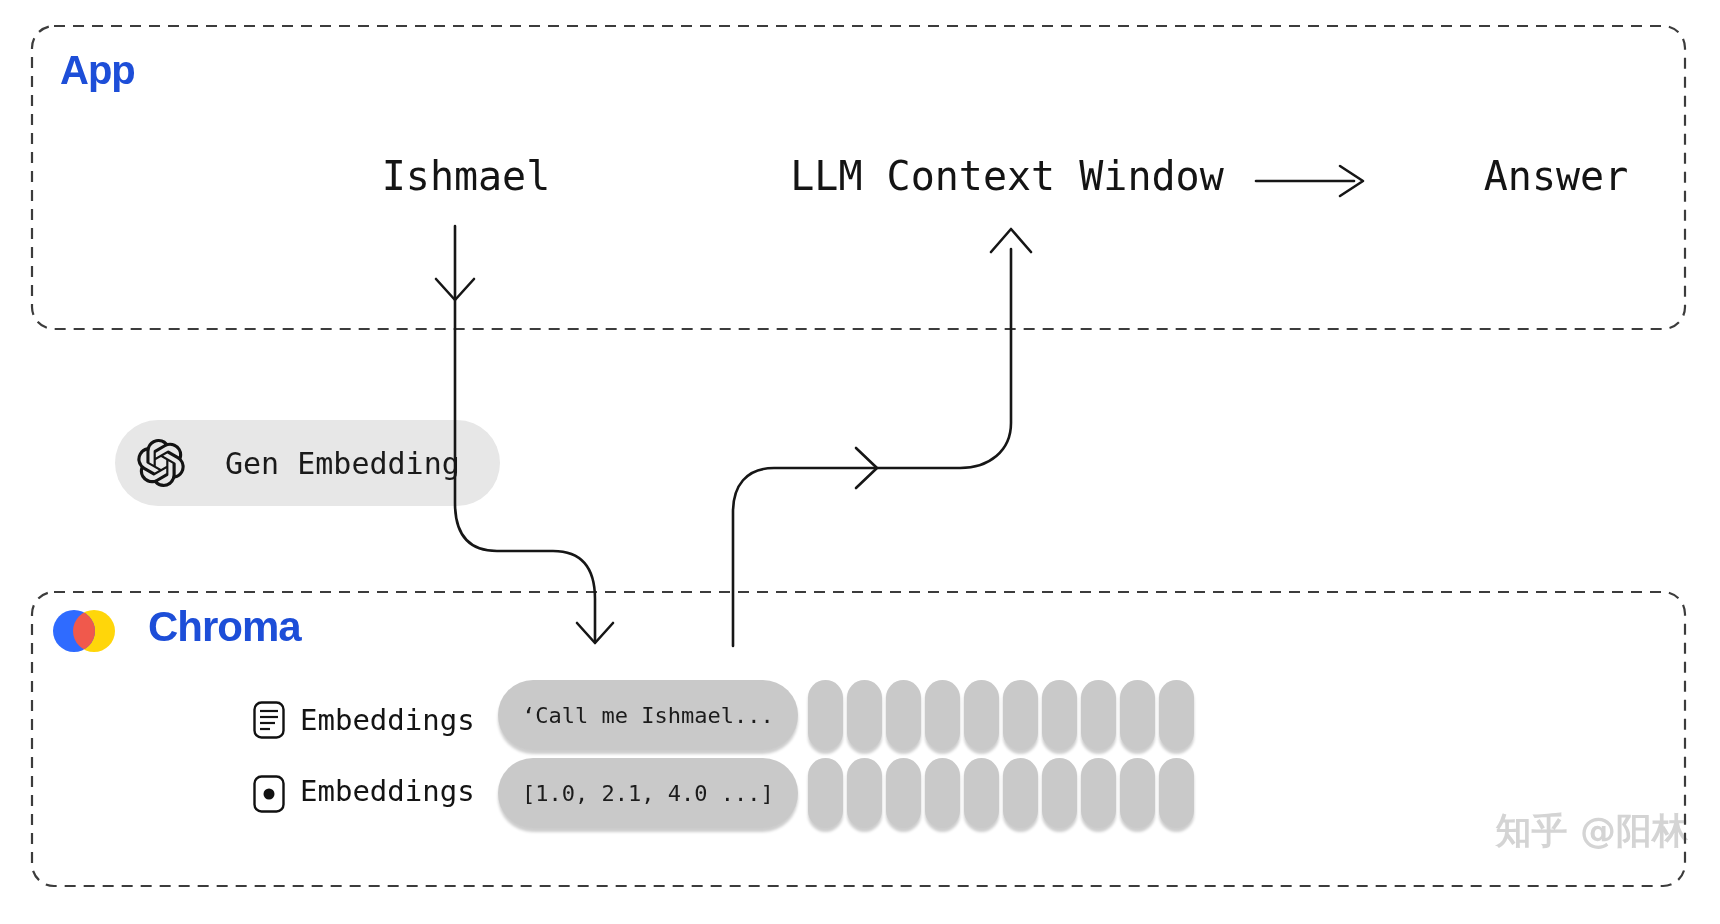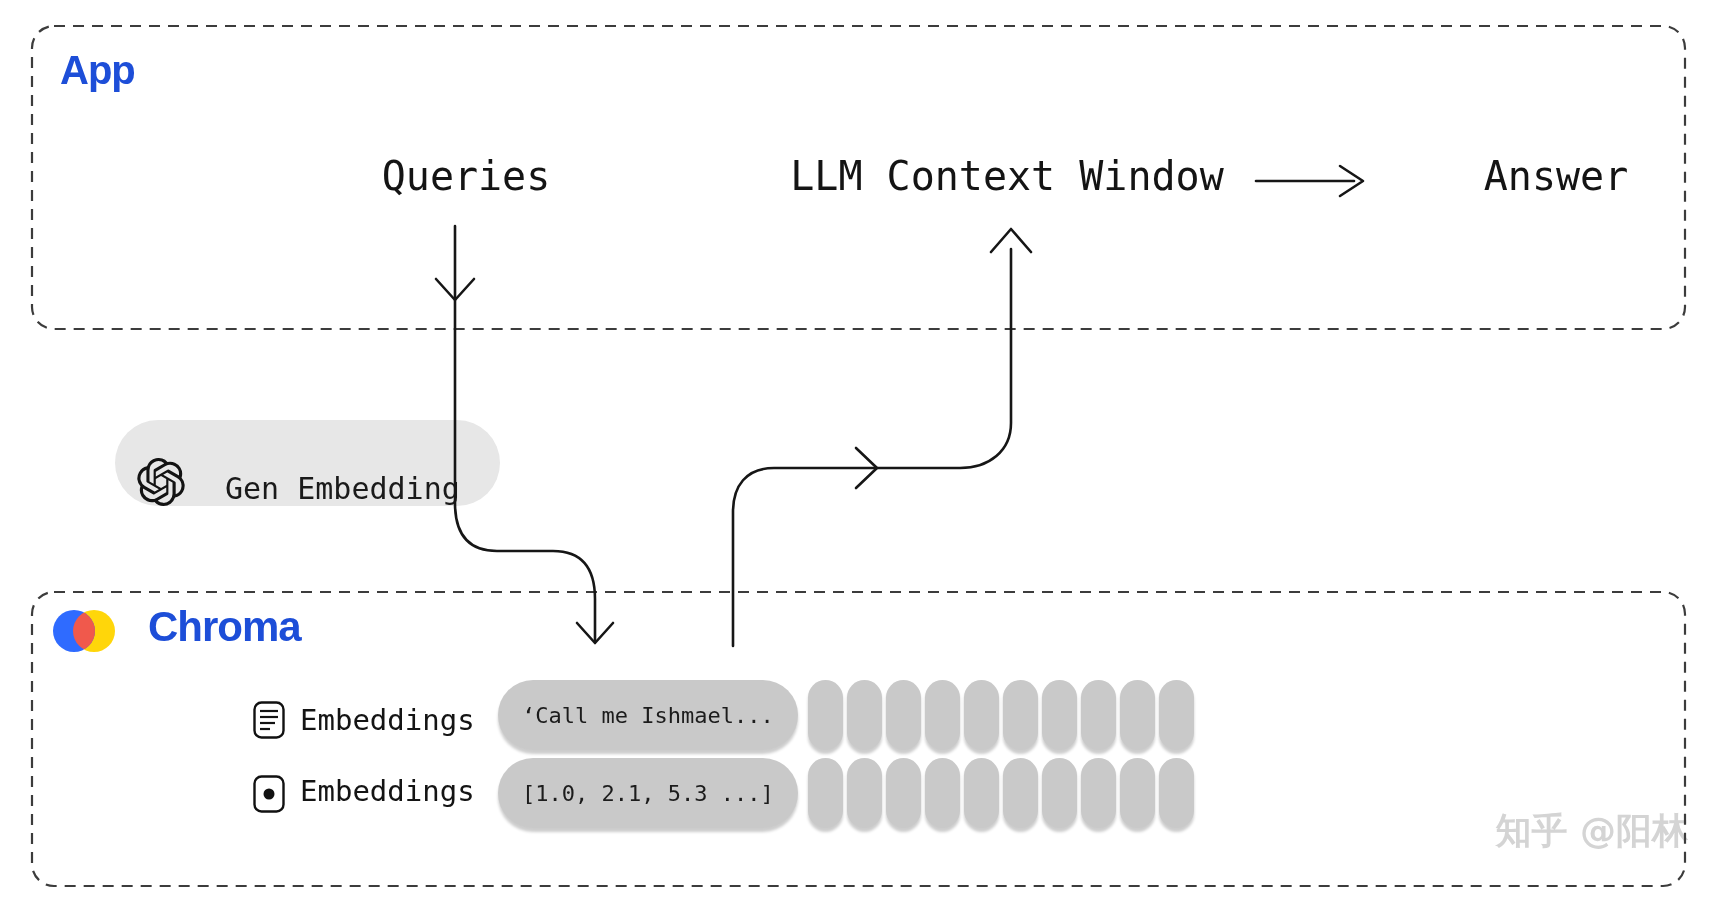--- a/index.html
+++ b/index.html
@@ -18,21 +18,21 @@
     letter-spacing:-1px; color:#1d4ed8;
   }
   .app-title{left:60px; top:50px; font-size:40px; line-height:1;}
   .chroma-title{left:124px; top:606px; font-size:42px; line-height:1;margin-left:24px;}
   .flow-label{
     top:154px; font-size:40px; line-height:44px; white-space:nowrap;
     transform:translateX(-50%); color:#141414;
   }
   .gen-pill{
     left:115px; top:420px; width:385px; height:86px; border-radius:43px;
-    background:var(--light-pill); display:flex; align-items:flex-end; z-index:1;
+    background:var(--light-pill); display:flex; align-items:center; z-index:1;
   }
   .gen-pill .label{font-size:30px; margin-left:40px; color:#1a1a1a; white-space:nowrap;}
   .gen-pill .oi{margin-left:22px; flex:0 0 auto; display:block;}
   .row-label{font-size:29px; line-height:1; white-space:nowrap; color:#141414;}
   .big-pill{
     width:300px; height:70px; border-radius:35px; background:var(--pill-gray);
     display:flex; align-items:center; padding-left:24px; box-sizing:border-box;
     box-shadow:0 4px 3px rgba(0,0,0,0.20); z-index:1;
   }
   .big-pill .pill-text{font-size:22px; color:#1c1c1c; white-space:nowrap;}
@@ -48,21 +48,21 @@
   }
   #overlay{position:absolute; inset:0; z-index:5; pointer-events:none;}
   .icon-stroke{stroke:#111111; fill:none;}
 </style>
 </head>
 <body>
 
 <div id="canvas">
 
   <div class="abs title app-title">App</div>
-  <div class="abs flow-label" style="left:466px;">Queries</div>
+  <div class="abs flow-label" style="left:466px;">Ishmael</div>
   <div class="abs flow-label" style="left:1007px;">LLM Context Window</div>
   <div class="abs flow-label" style="left:1512px;margin-left:44px;">Answer</div>
 
   <div class="abs gen-pill">
     <svg class="oi" width="48" height="48" viewBox="0 0 24 24">
       <path fill="#131313" d="M22.2819 9.8211a5.9847 5.9847 0 0 0-.5157-4.9108 6.0462 6.0462 0 0 0-6.5098-2.9A6.0651 6.0651 0 0 0 4.9807 4.1818a5.9847 5.9847 0 0 0-3.9977 2.9 6.0462 6.0462 0 0 0 .7427 7.0966 5.98 5.98 0 0 0 .511 4.9107 6.051 6.051 0 0 0 6.5146 2.9001A5.9847 5.9847 0 0 0 13.2599 24a6.0557 6.0557 0 0 0 5.7718-4.2058 5.9894 5.9894 0 0 0 3.9977-2.9001 6.0557 6.0557 0 0 0-.7475-7.073zM13.2599 22.4301a4.4755 4.4755 0 0 1-2.8764-1.04l.1419-.0804 4.7783-2.7582a.7948.7948 0 0 0 .3927-.6813v-6.7369l2.02 1.1686a.071.071 0 0 1 .038.0615v5.5826a4.504 4.504 0 0 1-4.4945 4.4944zm-9.6607-4.1254a4.4708 4.4708 0 0 1-.5346-3.0137l.142.0852 4.783 2.7582a.7712.7712 0 0 0 .7806 0l5.8428-3.3685v2.3324a.0804.0804 0 0 1-.0332.0615L9.74 19.9502a4.4992 4.4992 0 0 1-6.1408-1.6464zM2.3408 7.8956a4.485 4.485 0 0 1 2.3655-1.9728V11.6a.7664.7664 0 0 0 .3879.6765l5.8144 3.3543-2.0201 1.1685a.0757.0757 0 0 1-.071 0l-4.8303-2.7865A4.504 4.504 0 0 1 2.3408 7.8956zm16.5963 3.8558L13.1038 8.364 15.1192 7.2a.0757.0757 0 0 1 .071 0l4.8303 2.7913a4.4944 4.4944 0 0 1-.6765 8.1042v-5.6772a.79.79 0 0 0-.407-.667zm2.0107-3.0231l-.142-.0852-4.7735-2.7818a.7759.7759 0 0 0-.7854 0L9.409 9.2297V6.8974a.0662.0662 0 0 1 .0284-.0615l4.8303-2.7866a4.4992 4.4992 0 0 1 6.6802 4.66zM8.3065 12.863l-2.02-1.1638a.0804.0804 0 0 1-.038-.0567V6.0742a4.4992 4.4992 0 0 1 7.3757-3.4537l-.142.0805L8.704 5.459a.7948.7948 0 0 0-.3927.6813zm1.0976-2.3654l2.602-1.4998 2.6069 1.4998v2.9994l-2.5974 1.4997-2.6067-1.4997Z"></path>
     </svg>
     <span class="label">Gen Embedding</span>
   </div>
 
@@ -101,21 +101,21 @@
       <div class="mini-pill"></div>
       <div class="mini-pill"></div>
     </div>
 
   <svg class="abs" style="left:253px; top:775px;" width="32" height="38" viewBox="0 0 32 38">
     <rect x="1.5" y="1.5" width="29" height="35" rx="7" class="icon-stroke" stroke-width="2.4"></rect>
     <circle cx="16" cy="19" r="5.5" fill="#111111"></circle>
   </svg>
   <div class="abs row-label" style="left:300px; top:777px;">Embeddings</div>
   <div class="abs big-pill" style="left:498px; top:758px;">
-    <span class="pill-text">[1.0, 2.1, 5.3 ...]</span>
+    <span class="pill-text">[1.0, 2.1, 4.0 ...]</span>
   </div>
   <div class="abs mini-row" style="left:808px; top:758px;">
       <div class="mini-pill"></div>
       <div class="mini-pill"></div>
       <div class="mini-pill"></div>
       <div class="mini-pill"></div>
       <div class="mini-pill"></div>
       <div class="mini-pill"></div>
       <div class="mini-pill"></div>
       <div class="mini-pill"></div>

